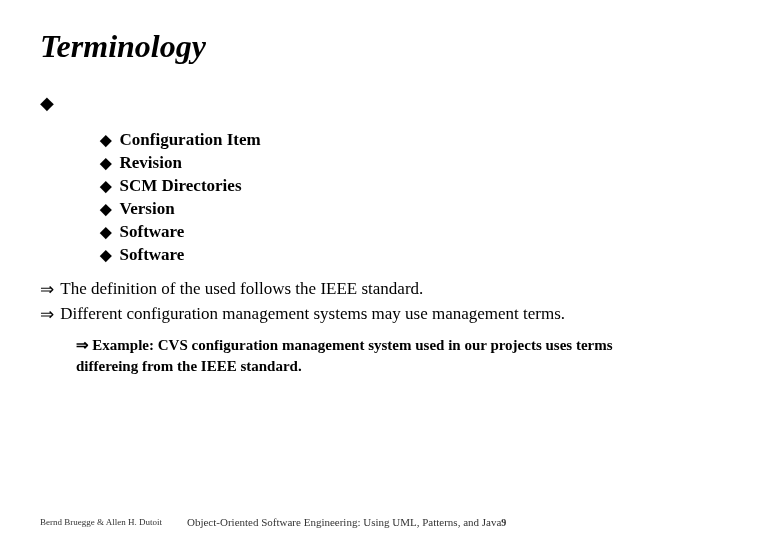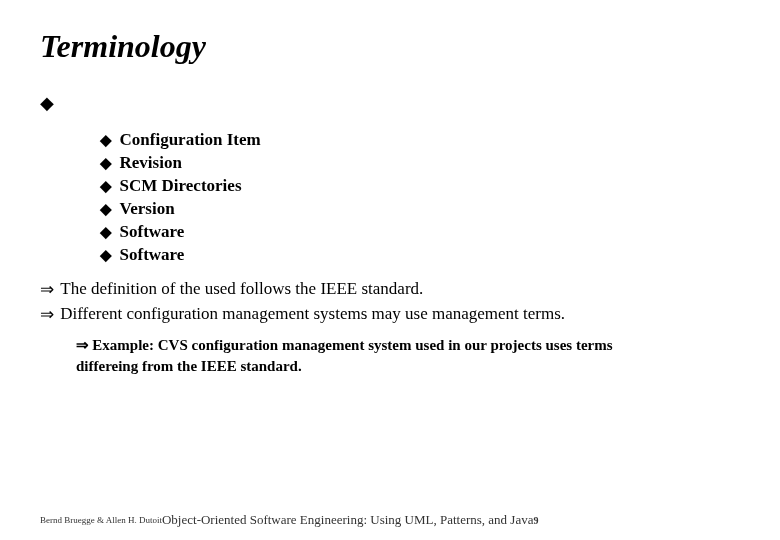--- a/index.html
+++ b/index.html
@@ -103,22 +103,23 @@
       font-size: 9px;
       color: #333;
       border-top: none;
     }
 
     .footer-left {
       font-size: 9px;
     }
 
     .footer-center {
-      font-size: 13px;
+      font-size: 11px;
       text-align: center;
+      margin-left: 25px;
     }
 
     .footer-right {
       font-size: 10px;
       font-weight: bold;
     }
   </style>
 </head>
 <body>
 

